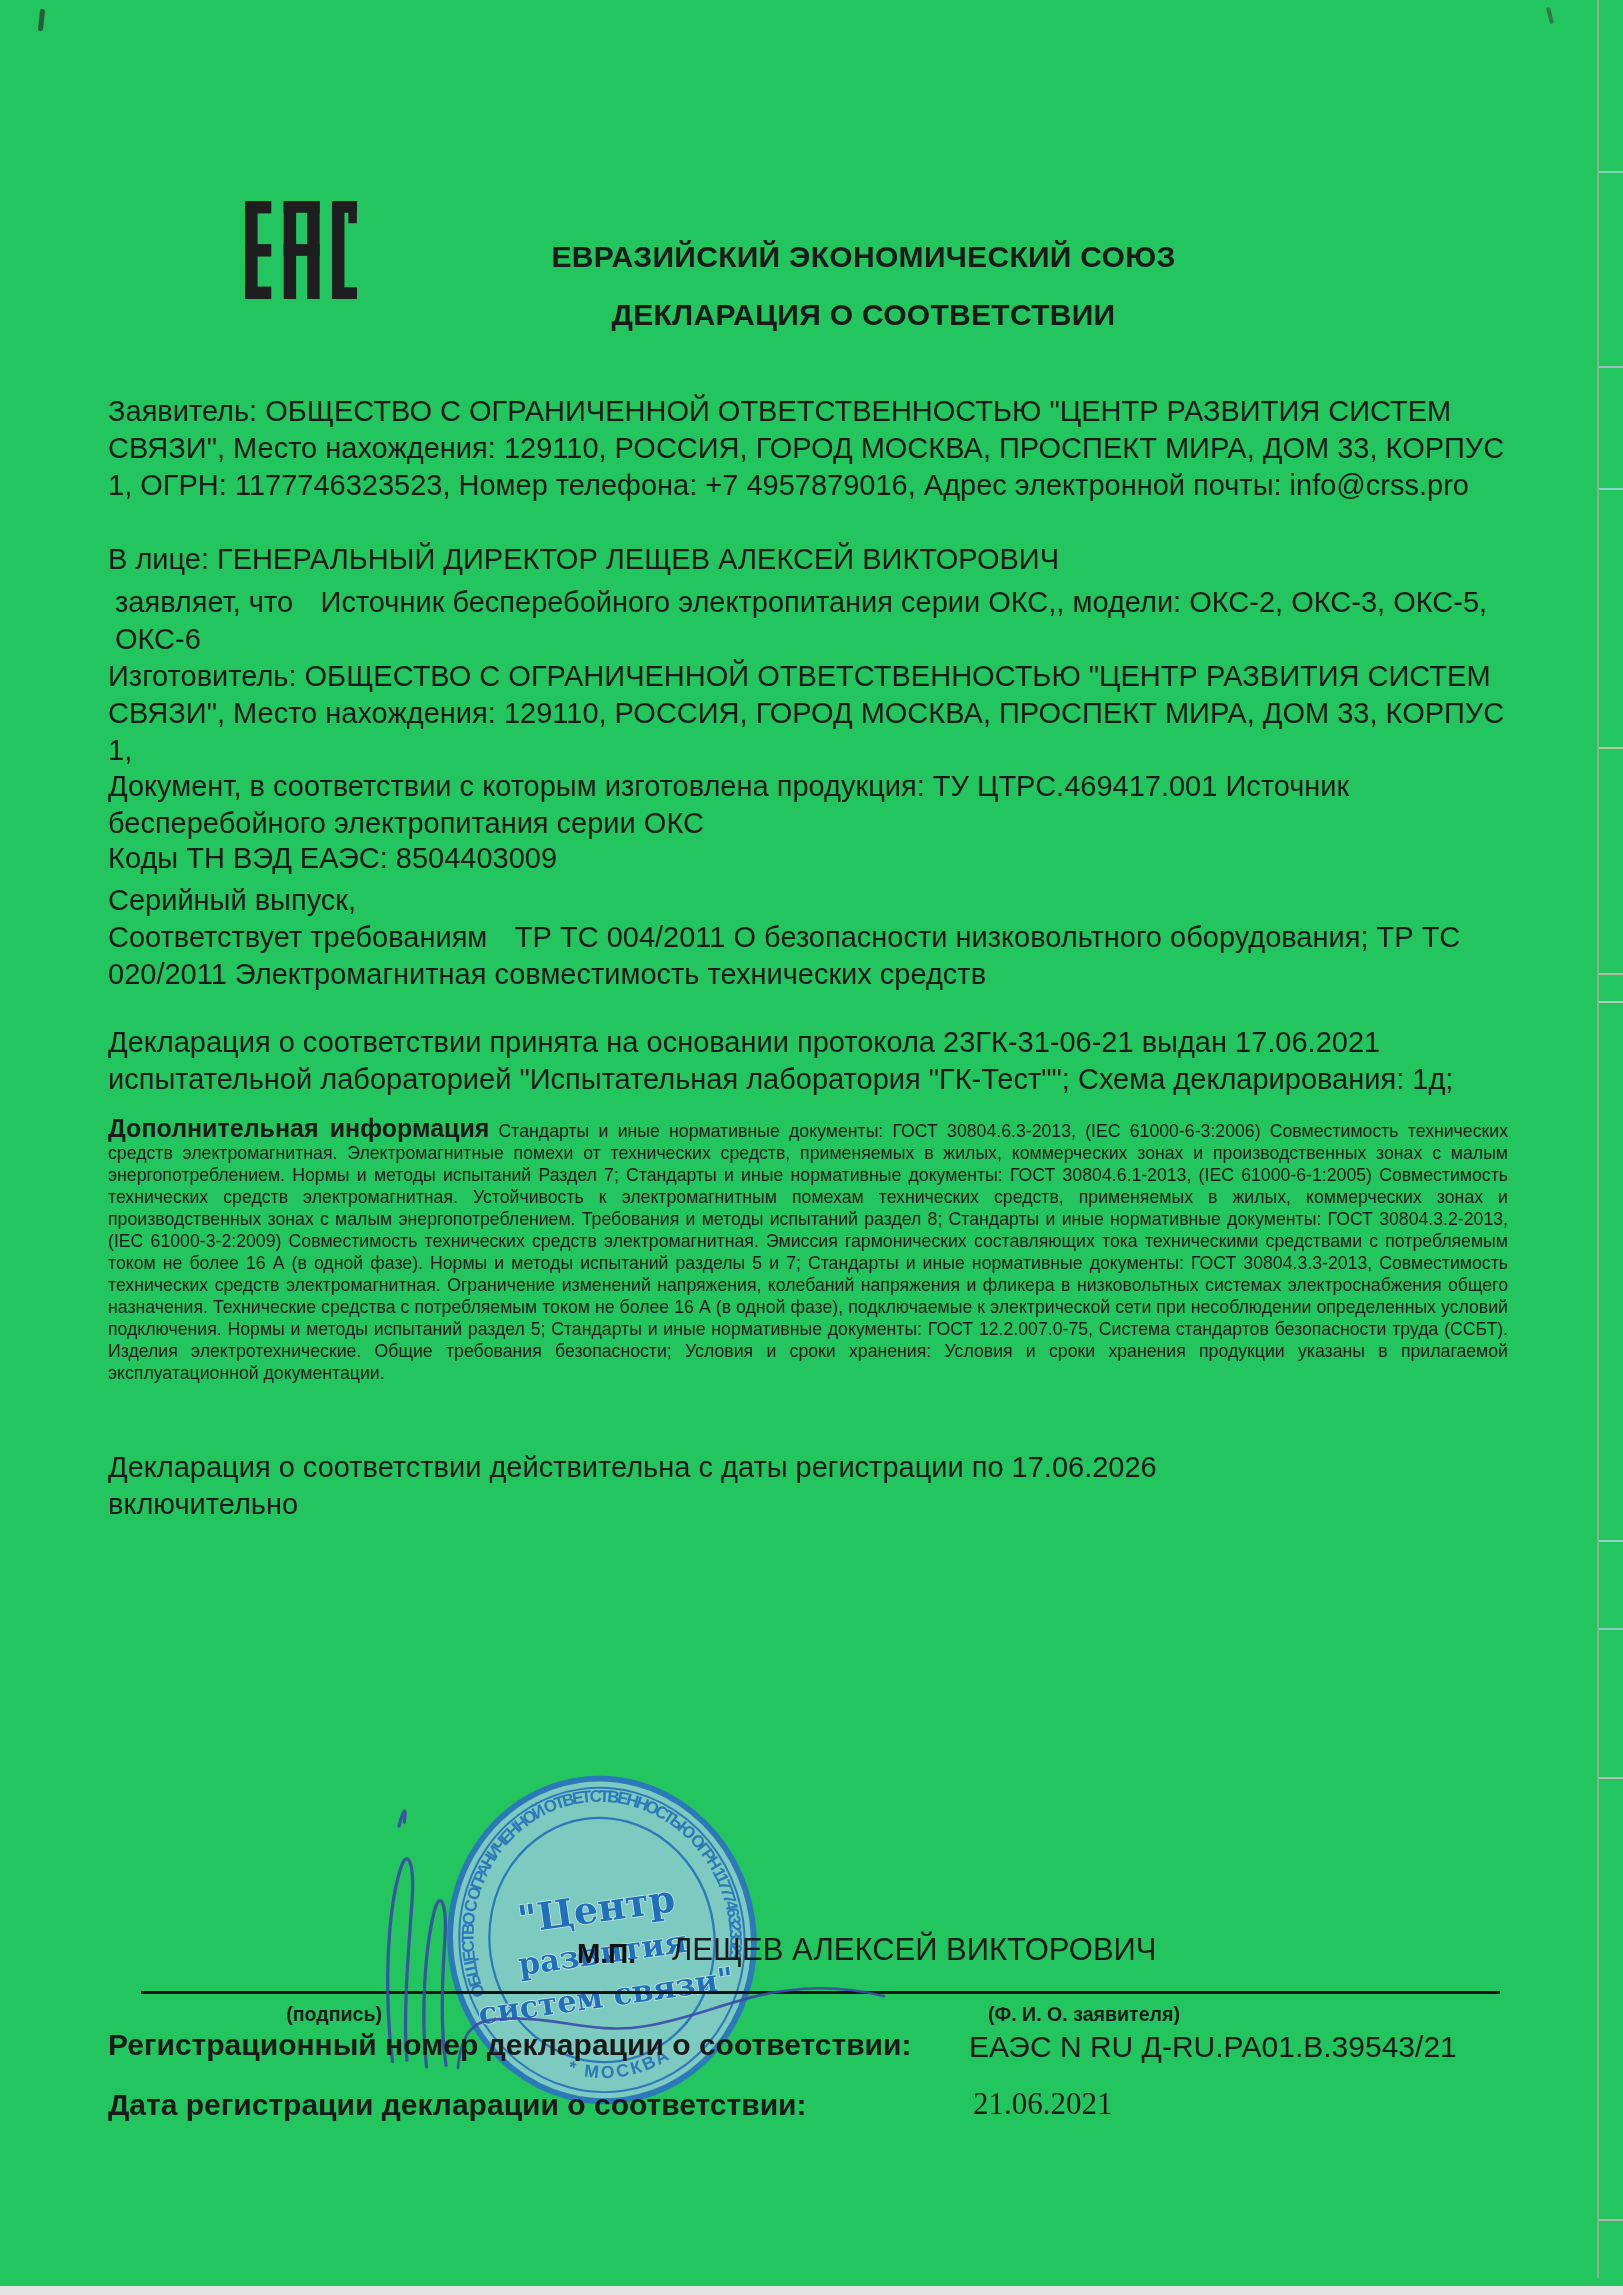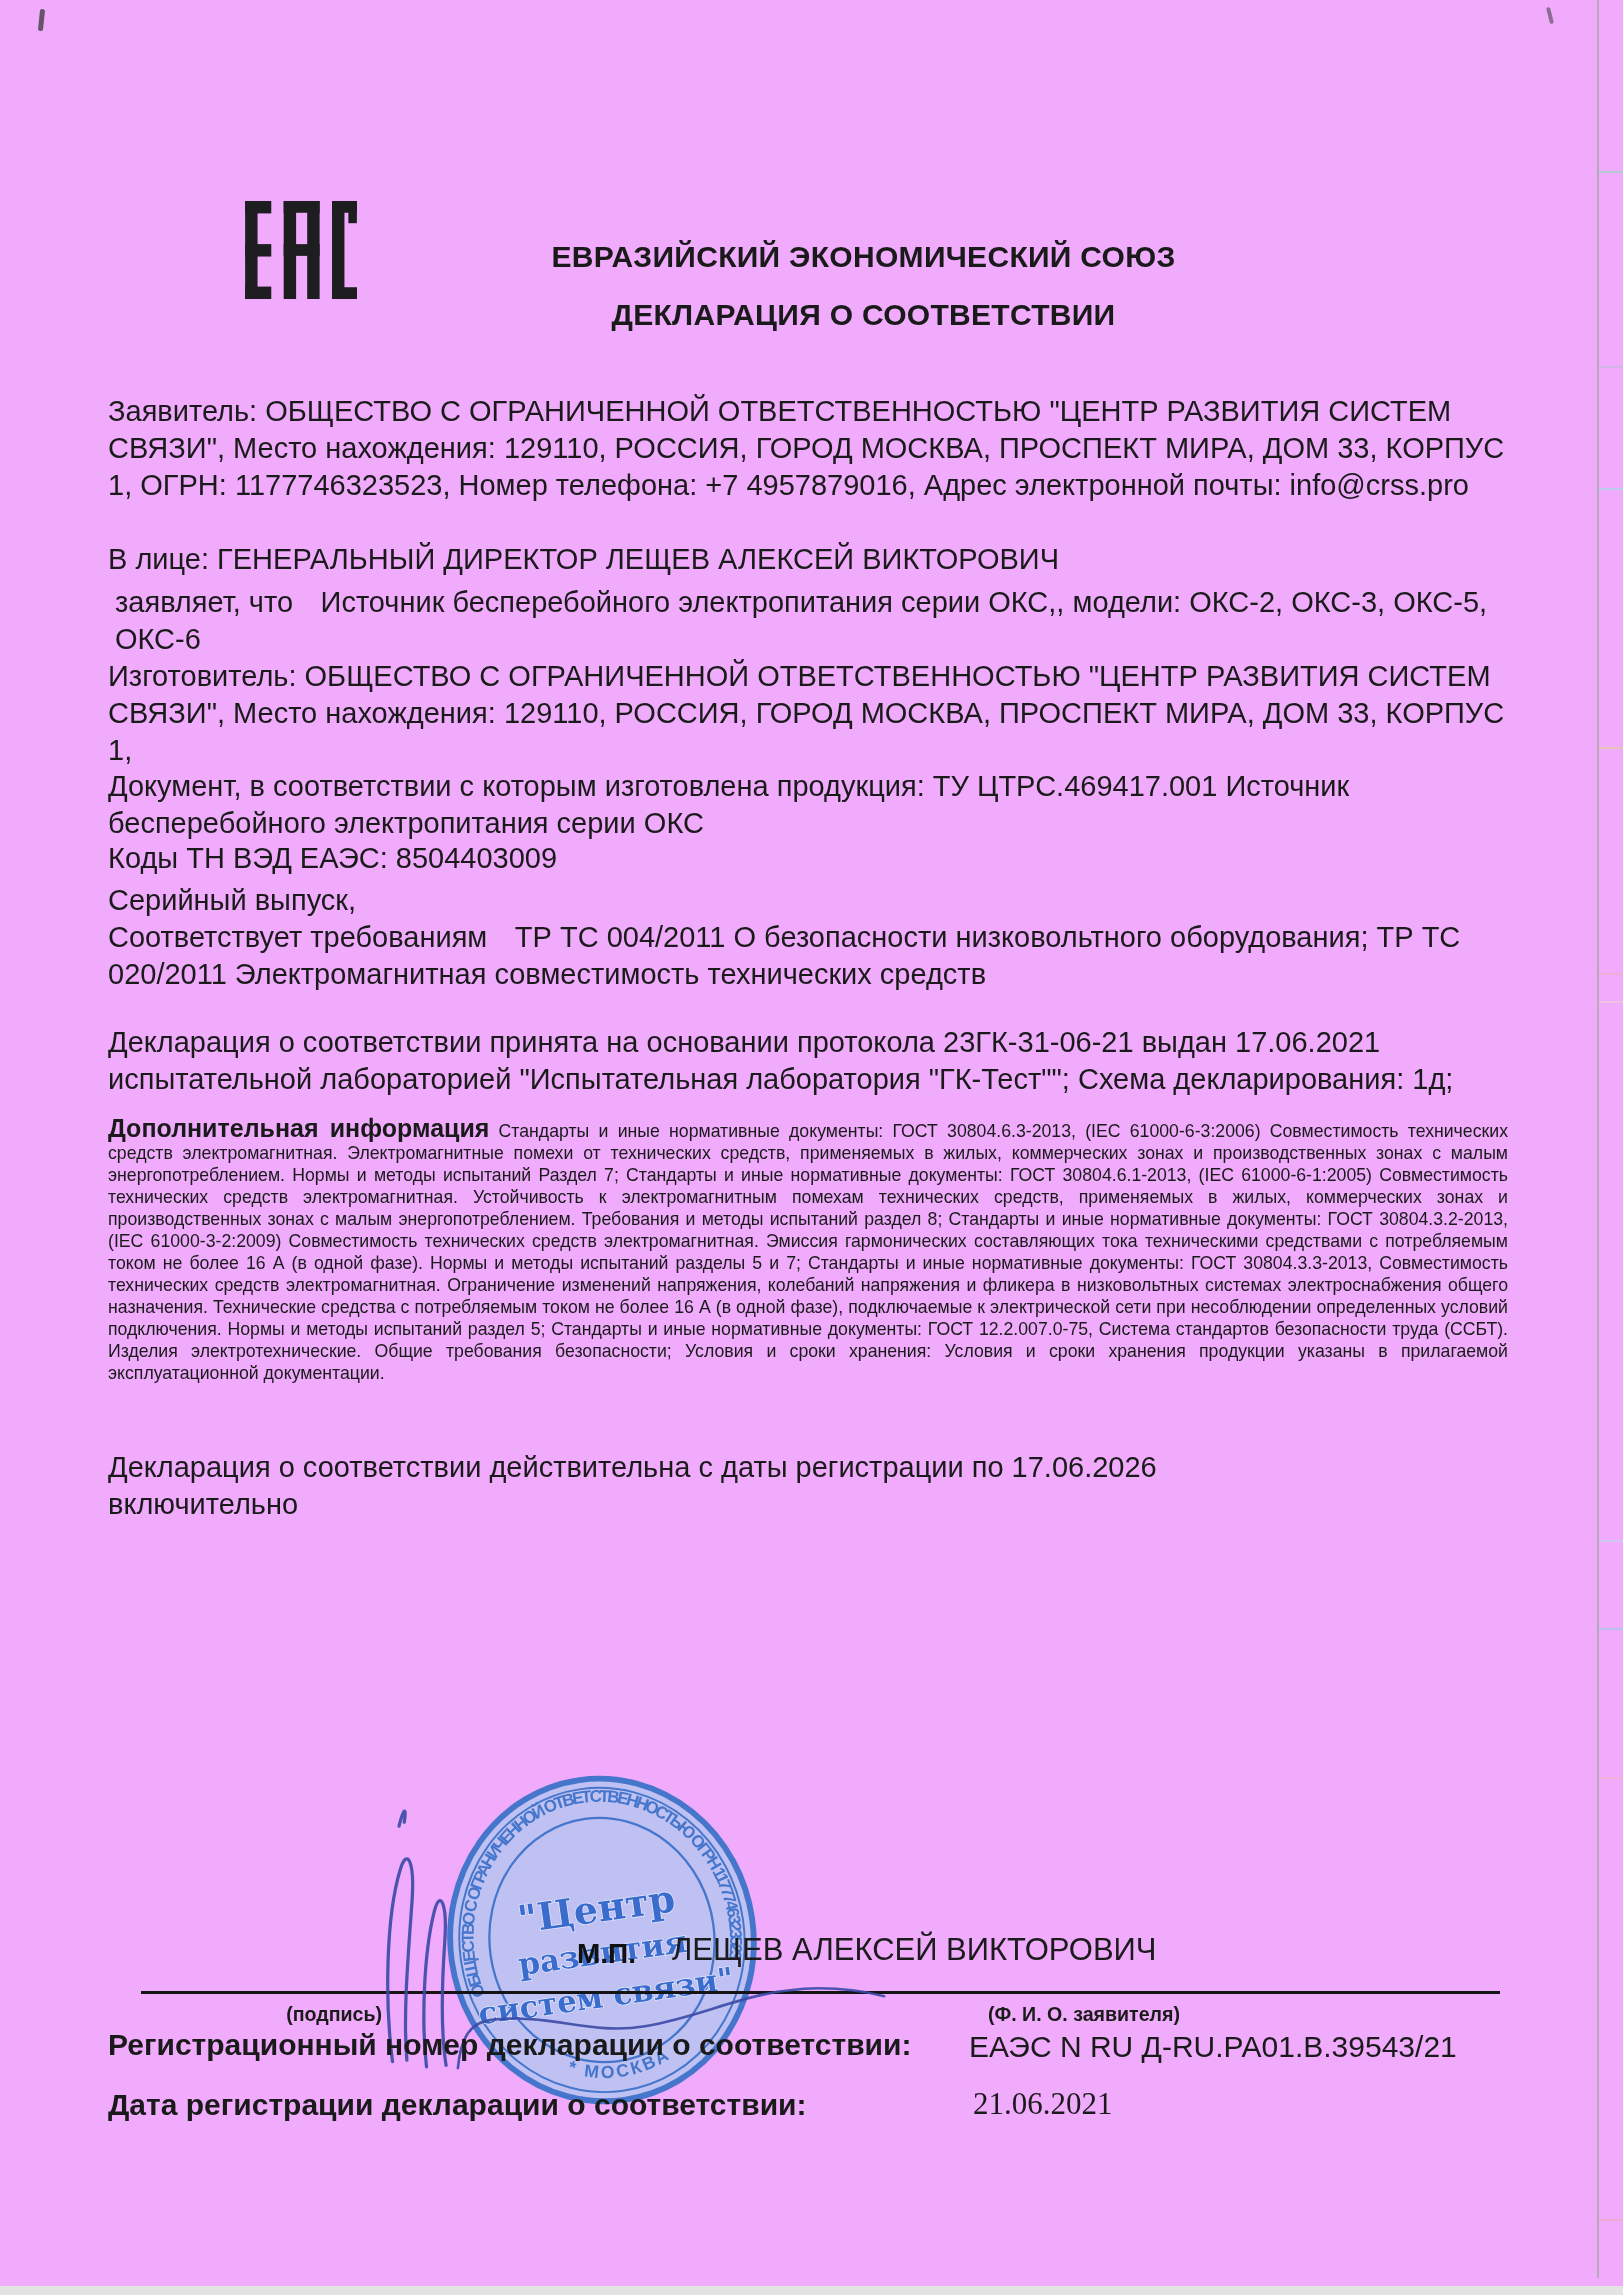--- a/index.html
+++ b/index.html
@@ -1,16 +1,16 @@
 <!DOCTYPE html>
 <html style="font-size:10.5px"><head>
 <meta charset="utf-8">
 <style>
   html,body{margin:0;padding:0;background:#888;}
-  .page{position:relative;width:1624px;height:2295px;background:#f0abfc;overflow:hidden;
+  .page{position:relative;width:1624px;height:2295px;background:#22c55e;overflow:hidden;
         font-family:"Liberation Sans",sans-serif;color:#1a1a1a;}
   .abs{position:absolute;}
   .title{position:absolute;left:255px;width:1217px;text-align:center;
          font-weight:bold;font-size:30px;line-height:1;letter-spacing:0.3px;}
   .para{position:absolute;left:108px;width:1400px;font-size:29px;line-height:37px;}
   .para b{font-weight:normal;}
   .gap{display:inline-block;width:27.5px;}
   .addinfo{position:absolute;left:108px;width:1400px;font-size:17.7px;line-height:22px;
            text-align:justify;}
   .addinfo .head{font-size:25px;font-weight:bold;line-height:1;}

